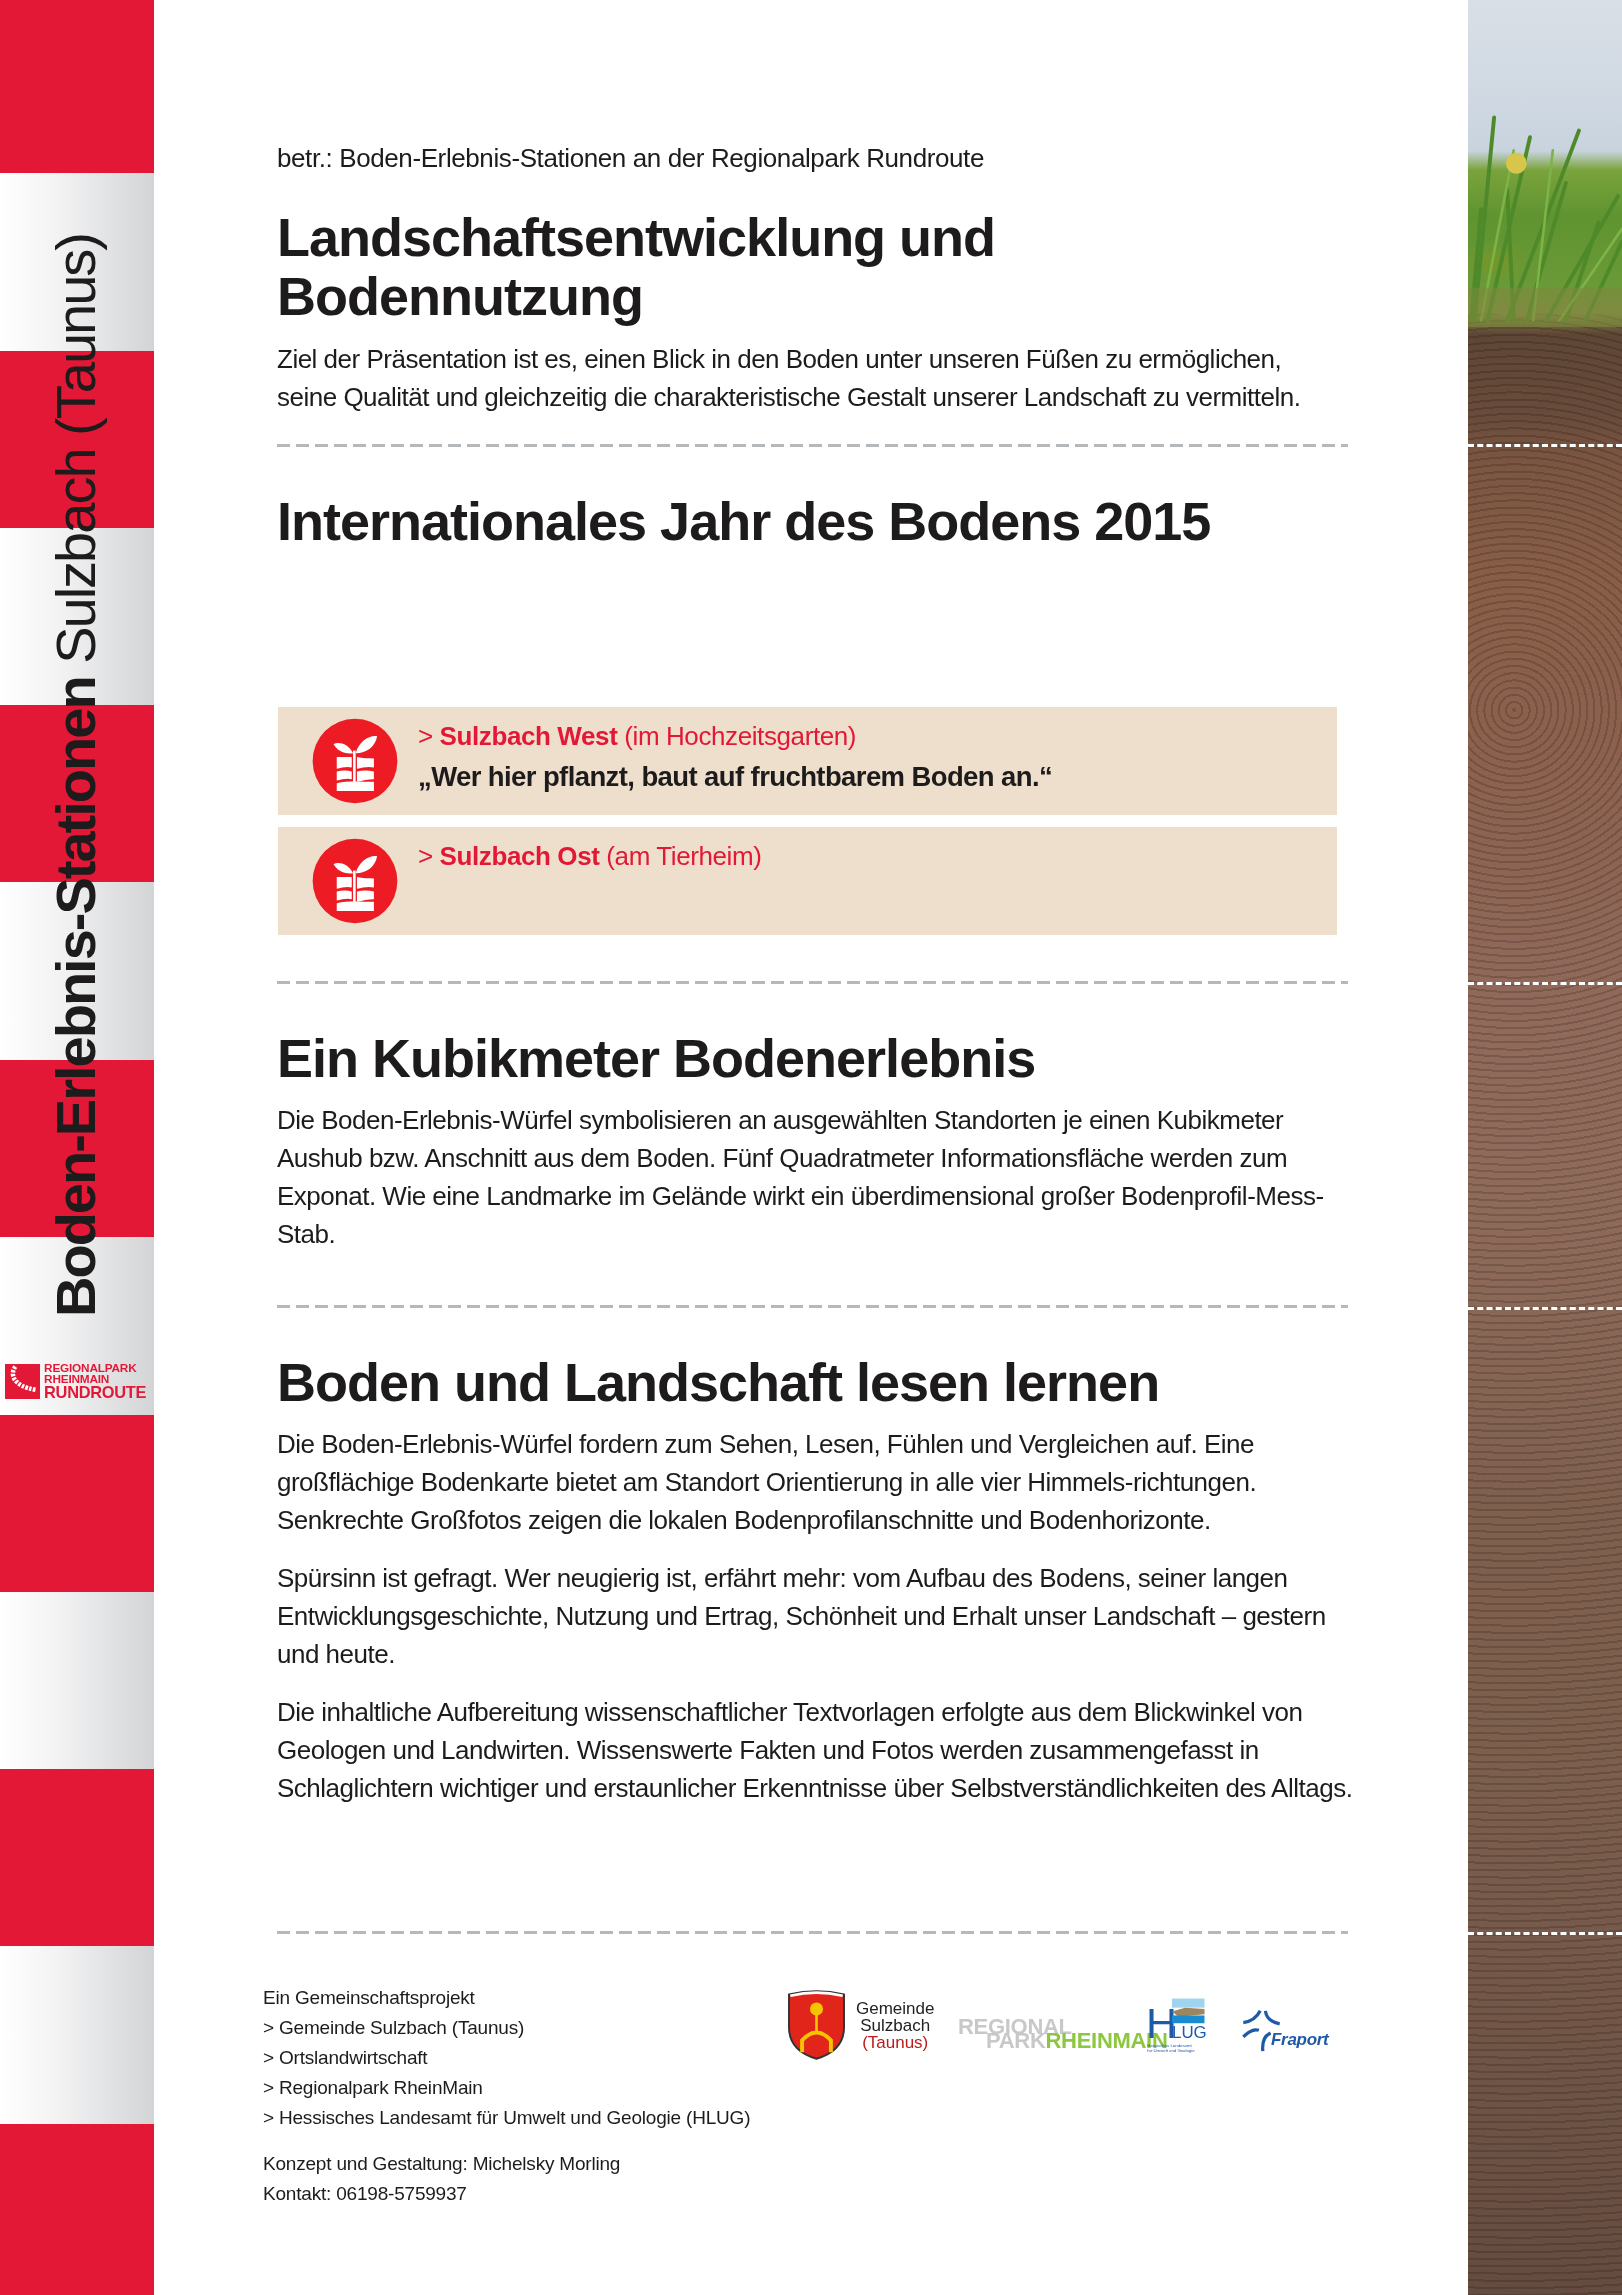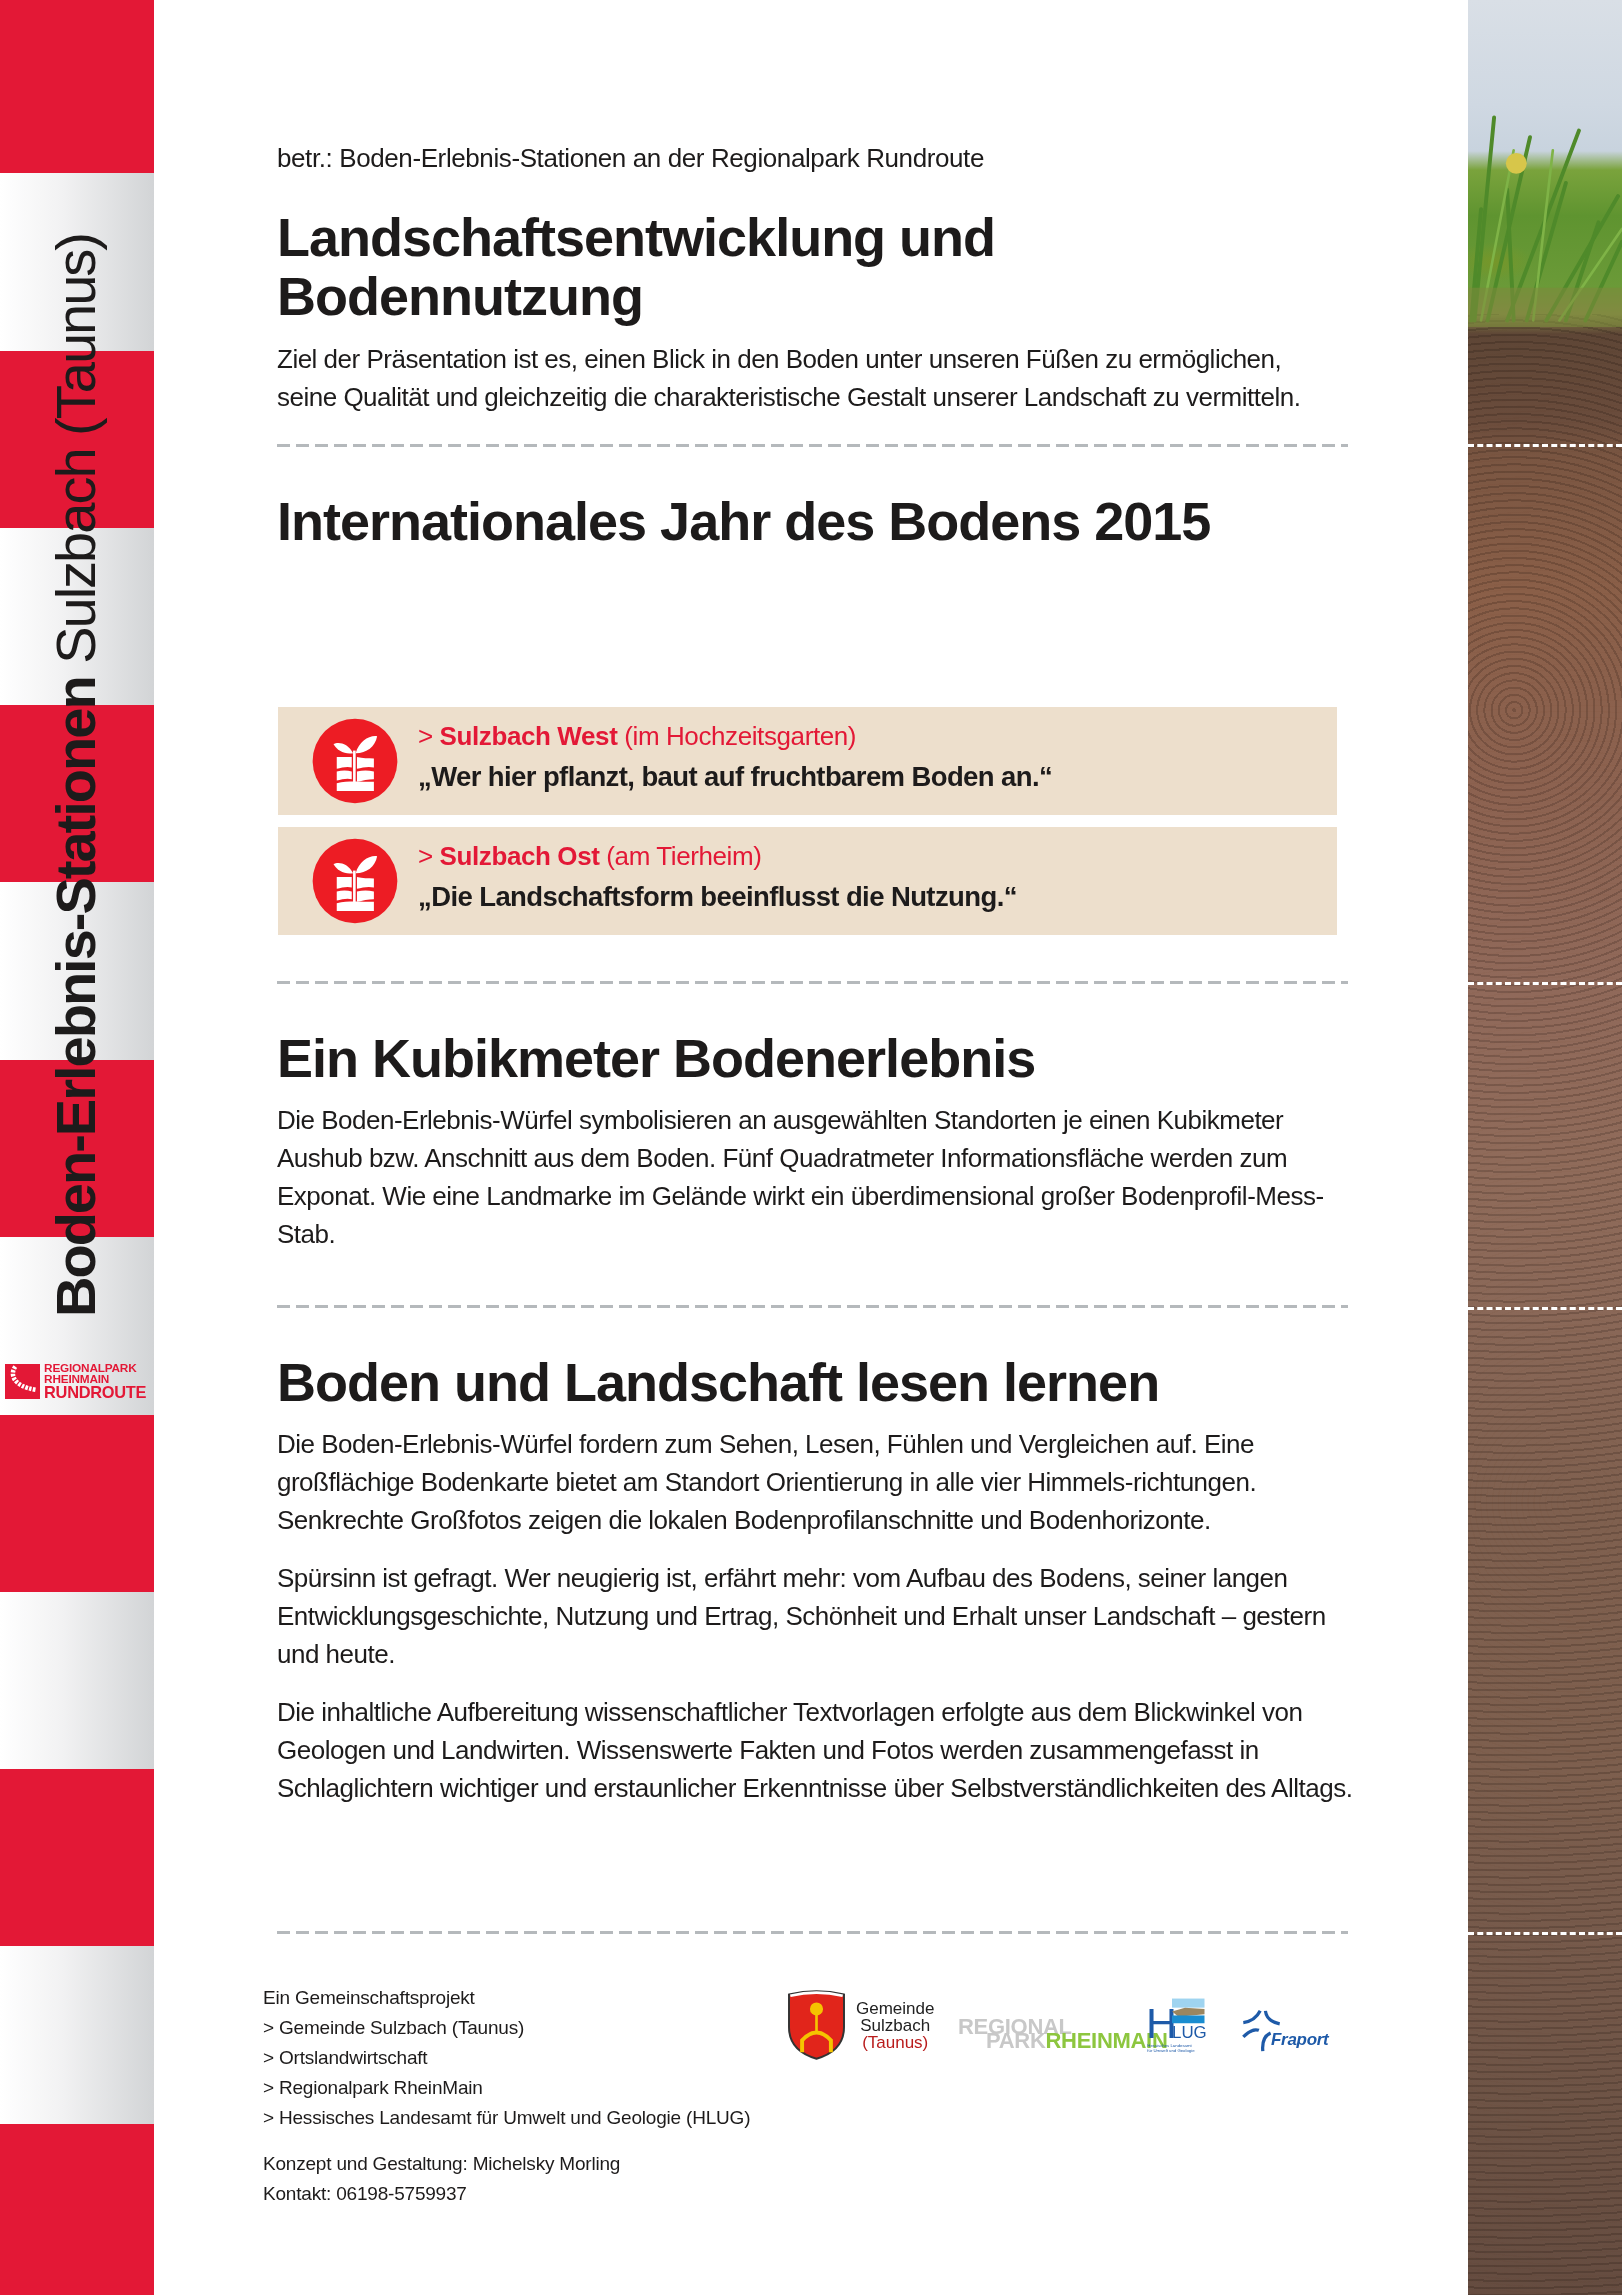--- a/index.html
+++ b/index.html
@@ -220,21 +220,20 @@
     <path d="M63 54 C 55 38, 40 36, 33 40 C 38 50, 50 56, 63 54 Z" fill="#fff"></path>
     <path d="M67 54 C 72 36, 88 26, 100 28 C 97 44, 84 54, 67 54 Z" fill="#fff"></path>
     <rect x="63" y="50" width="4" height="60" fill="#fff"></rect>
     <path d="M38 60 L61 60 L61 76 C 54 74, 46 76, 38 78 Z" fill="#fff"></path>
     <path d="M69 60 C 78 62, 86 62, 95 62 L95 76 C 86 74, 78 76, 69 78 Z" fill="#fff"></path>
     <path d="M38 82 C 46 80, 54 80, 61 82 L61 94 C 54 92, 46 94, 38 96 Z" fill="#fff"></path>
     <path d="M69 82 C 78 80, 86 80, 95 82 L95 94 C 86 94, 78 96, 69 98 Z" fill="#fff"></path>
     <path d="M38 100 C 56 96, 74 98, 95 98 L95 112 L38 112 Z" fill="#fff"></path>
   </svg>
   <div class="line1"><span>&gt; </span><span class="nm">Sulzbach Ost</span><span> (am Tierheim)</span></div>
-  <div class="line2">„Die Landschaftsform beeinflusst die Nutzung.“</div>
 </div>
 
 <div class="sep" style="top:981px"></div>
 
 <div class="section" style="top:1029px">
   <h1 class="h1">Ein Kubikmeter Bodenerlebnis</h1>
   <p class="p" style="width:1073px">Die Boden-Erlebnis-Würfel symbolisieren an ausgewählten Standorten je einen Kubikmeter Aushub bzw. Anschnitt aus dem Boden. Fünf Quadratmeter Informationsfläche werden zum Exponat. Wie eine Landmarke im Gelände wirkt ein überdimensional großer Bodenprofil-Mess-Stab.</p>
 </div>
 
 <div class="sep" style="top:1305px"></div>

